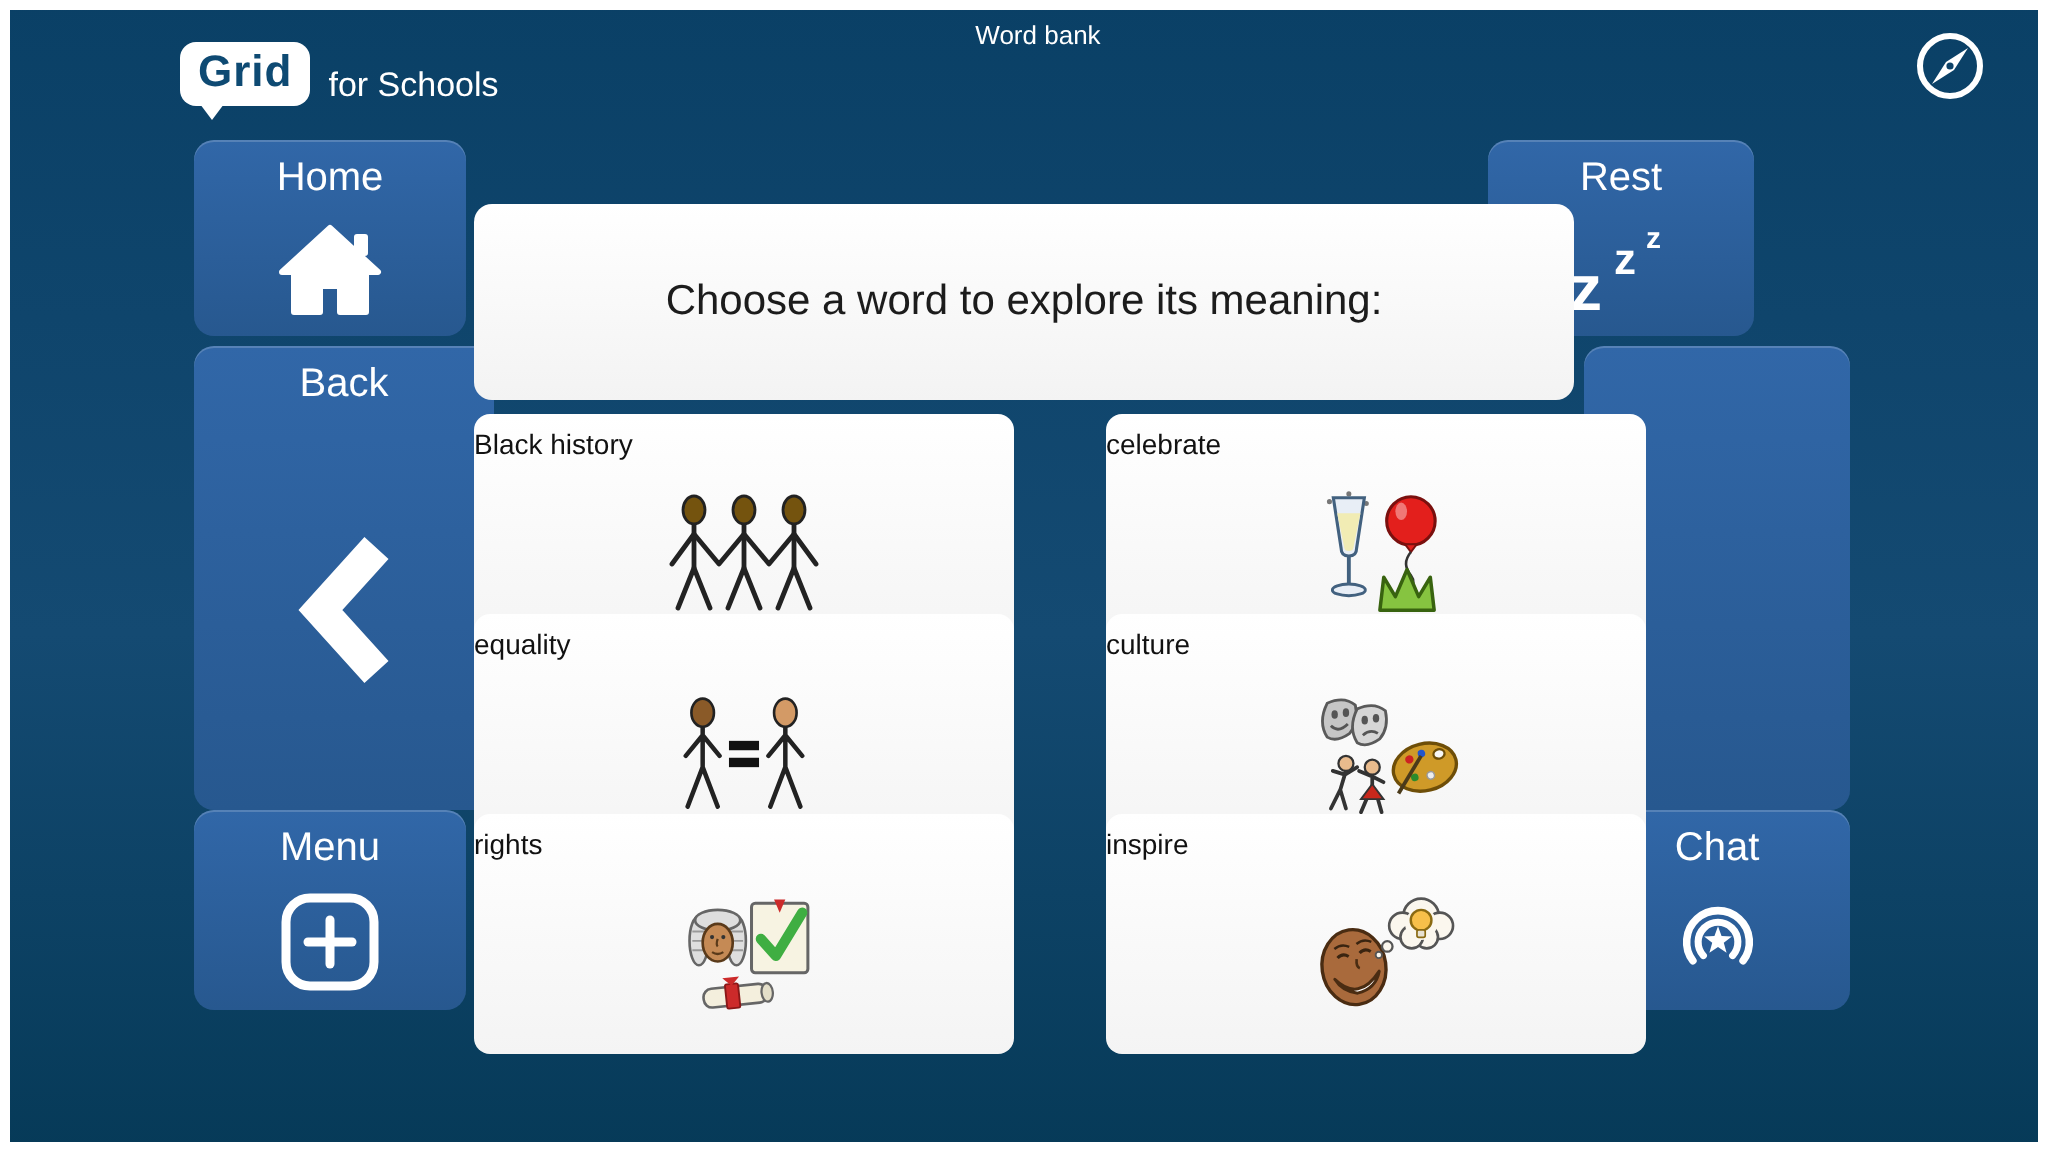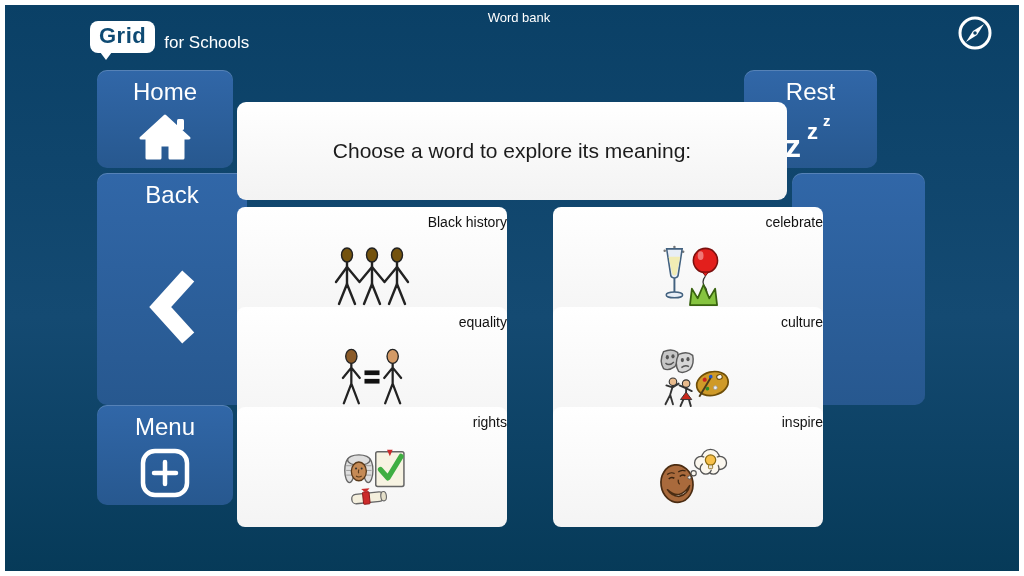--- a/index.html
+++ b/index.html
@@ -19,39 +19,39 @@
   .logo-sub{color:#ffffff;font-size:17px;}
   .page-title{position:absolute;left:0;right:0;top:10px;text-align:center;color:#ffffff;font-size:13px;z-index:4;padding-left:14px;}
   .compass-btn{position:absolute;left:954px;top:12px;width:42px;height:42px;background:none;border:none;padding:0;cursor:pointer;z-index:5;}
   
   .cell{
     position:absolute;border-radius:10px;
     background:linear-gradient(180deg,#3167a8 0%,#27588f 100%);
     box-shadow:inset 0 1px 0 rgba(255,255,255,.18);
     display:flex;flex-direction:column;align-items:center;cursor:pointer;
   }
-  .cell-label{color:#ffffff;font-size:24px;margin-top:8px;}
+  .cell-label{color:#ffffff;font-size:20px;margin-top:8px;}
   .cell-iconzone{flex:1;display:flex;align-items:center;justify-content:center;width:100%;}
   .cell-home{left:97px;top:70px;width:136px;height:98px;}
   .cell-back{left:97px;top:173px;width:150px;height:232px;}
   .cell-menu{left:97px;top:405px;width:136px;height:100px;}
   .cell-rest{left:744px;top:70px;width:133px;height:98px;}
   .cell-empty{left:792px;top:173px;width:133px;height:232px;cursor:default;}
   .cell-chat{left:792px;top:405px;width:133px;height:100px;}
   
   .prompt-card{
     position:absolute;left:237px;top:70px;width:550px;height:98px;border-radius:9px;
     background:linear-gradient(180deg,#ffffff 0%,#f3f3f3 100%);
     display:flex;align-items:center;justify-content:center;cursor:pointer;margin-top:32px;
   }
   .prompt-text{color:#1c1c1c;font-size:21px;}
   .word-card{
     position:absolute;width:270px;height:120px;border-radius:8px;
     background:linear-gradient(180deg,#ffffff 0%,#f4f4f4 100%);
-    display:flex;flex-direction:column;align-items:flex-end;cursor:pointer;
+    display:flex;flex-direction:column;align-items:flex-start;cursor:pointer;
   }
   .wc-r1{top:207px;} .wc-r2{top:307px;} .wc-r3{top:407px;}
   .wc-c1{left:237px;} .wc-c2{left:517px;margin-left:36px;}
   .word-label{color:#111111;font-size:14px;margin-top:7px;}
   .word-symbol{flex:1;display:flex;align-items:center;justify-content:center;width:100%;padding-bottom:4px;}
   svg text{font-family:"Liberation Sans","DejaVu Sans",sans-serif;}
 </style>
 </head>
 <body>
 
@@ -114,20 +114,30 @@
       <svg width="56" height="48" viewBox="0 0 56 48">
         <text x="2" y="44" font-size="32" font-weight="bold" fill="#ffffff">z</text>
         <text x="24" y="26" font-size="22" font-weight="bold" fill="#ffffff">z</text>
         <text x="40" y="13" font-size="15" font-weight="bold" fill="#ffffff">z</text>
       </svg>
     </div>
   </div>
 
   <div class="cell cell-empty"></div>
 
+  <div class="cell cell-chat">
+    <div class="cell-label">Chat</div>
+    <div class="cell-iconzone">
+      <svg width="52" height="46" viewBox="0 0 48 44">
+        <path d="M12 31 A15 15 0 1 1 36 31" fill="none" stroke="#ffffff" stroke-width="3.6" stroke-linecap="round"></path>
+        <path d="M17 28.5 A9.5 9.5 0 1 1 31 28.5" fill="none" stroke="#ffffff" stroke-width="3.4" stroke-linecap="round"></path>
+        <polygon points="24,14.5 25.7,19.15 30.66,19.34 26.76,22.4 28.11,27.16 24,24.4 19.89,27.16 21.24,22.4 17.34,19.34 22.3,19.15" fill="#ffffff"></polygon>
+      </svg>
+    </div>
+  </div>
 
   <div class="prompt-card">
     <span class="prompt-text">Choose a word to explore its meaning:</span>
   </div>
 
   <div class="word-card wc-r1 wc-c1">
     <div class="word-label">Black history</div>
     <div class="word-symbol">
       <svg width="120" height="62" viewBox="0 0 120 62">
         <g stroke="#222222" stroke-width="2.4" stroke-linecap="round" fill="none">

